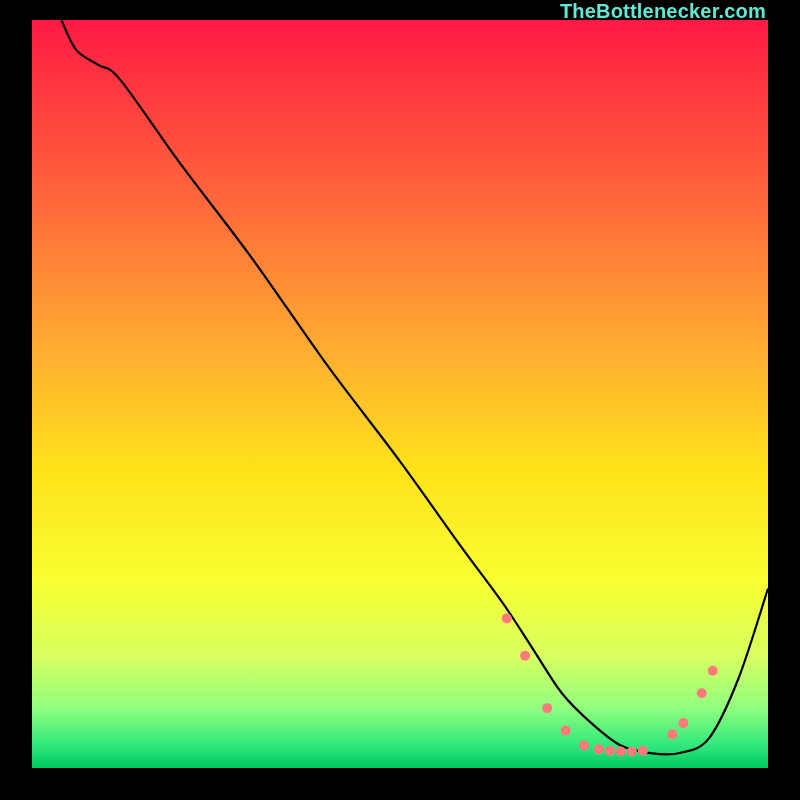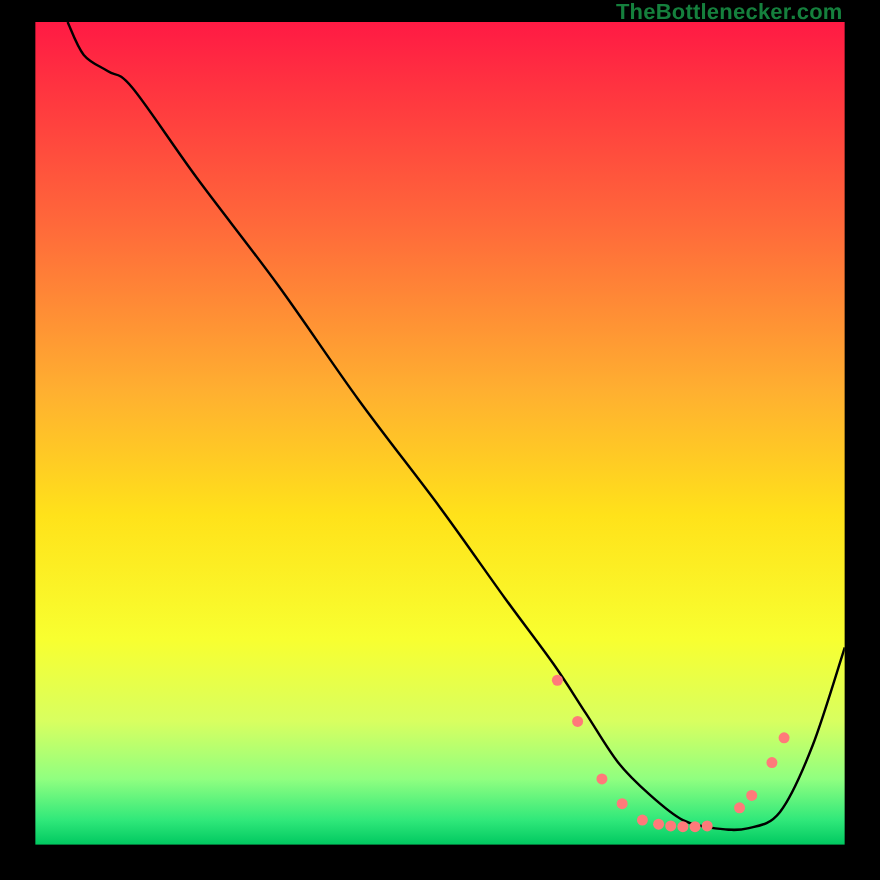--- a/index.html
+++ b/index.html
@@ -11,21 +11,21 @@
     width: 736px;
     height: 748px;
     background: #000;
   }
   .watermark {
     position: absolute;
     top: 0px;
     right: 34px;
     font-family: Arial, Helvetica, sans-serif;
     font-size: 20px;
-    color: #15803d;
+    color: #5eead4;
     font-weight: 600;
     letter-spacing: 0.2px;
   }
   .plot {
     position: absolute;
     left: 32px;
     top: 20px;
     width: 736px;
     height: 748px;
   }

